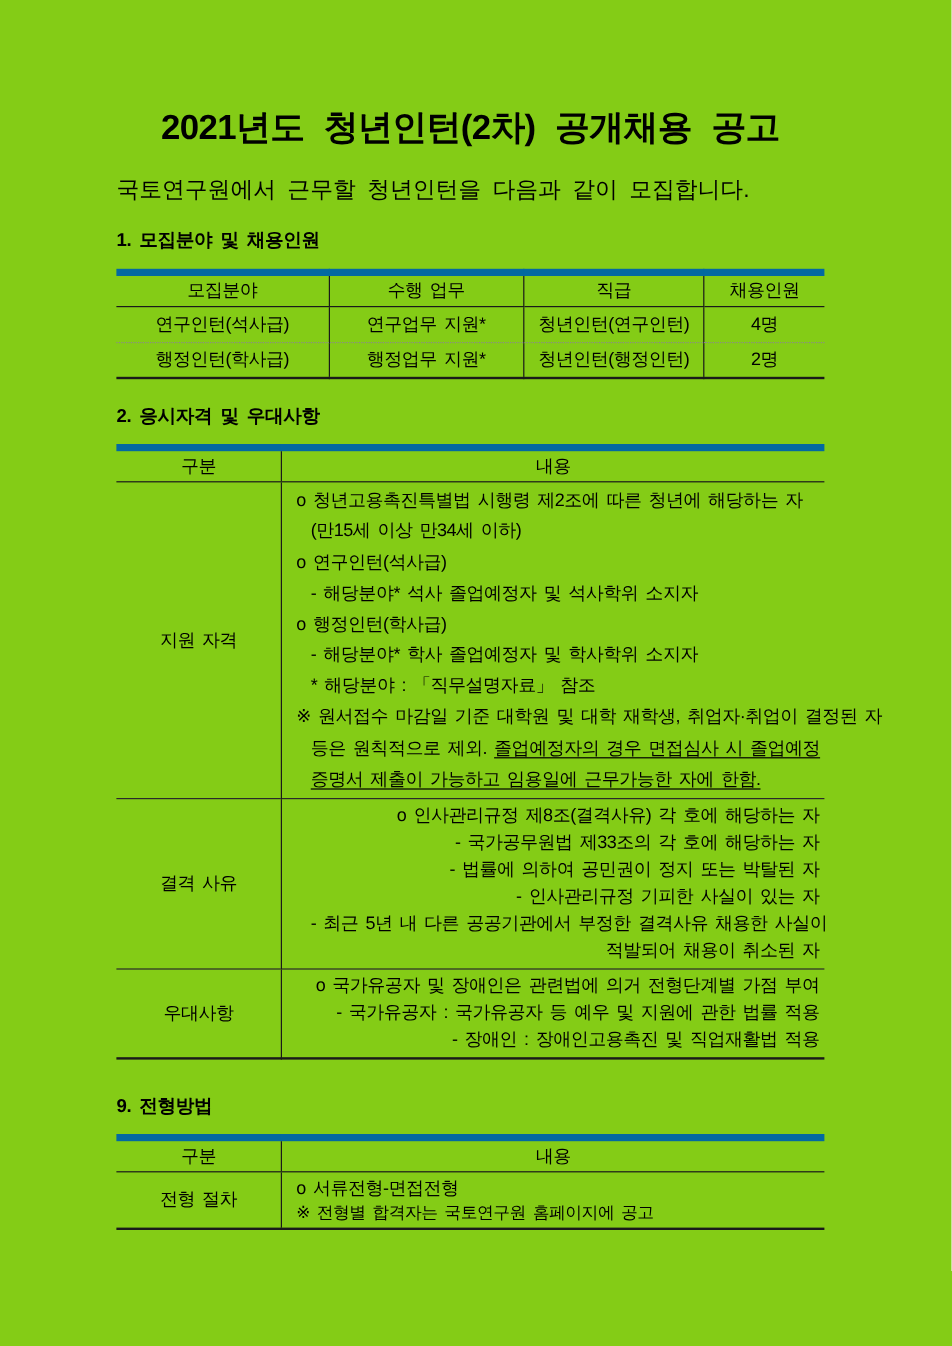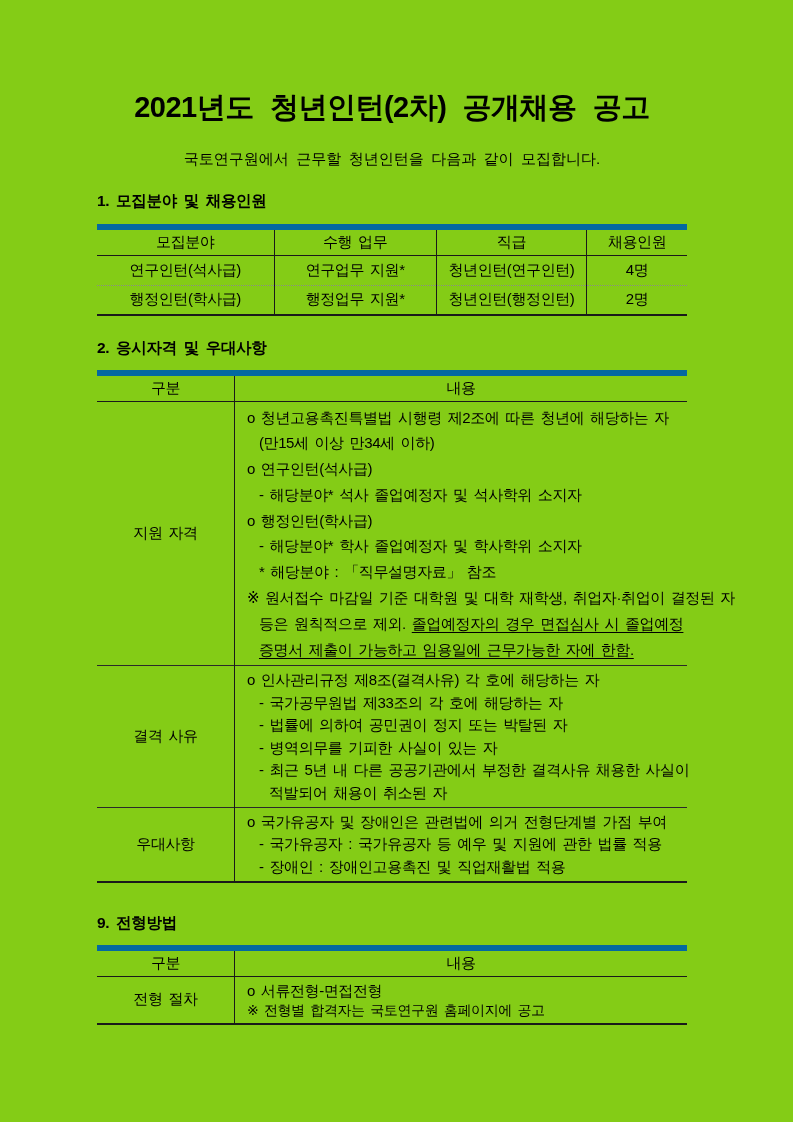--- a/index.html
+++ b/index.html
@@ -7,21 +7,21 @@
     width:793px;height:1122px;box-sizing:border-box;position:relative;
     background:#84cc16;color:#000;
     font-family:"Liberation Sans","DejaVu Sans",sans-serif;
     padding:90px 106px 0 97px;overflow:hidden;
   }
   .title{
     margin:0;font-size:29px;font-weight:bold;text-align:center;
     line-height:34px;word-spacing:0.3em;letter-spacing:-0.5px;
   }
   .subtitle{
-    margin:26px 0 0;font-size:15px;text-align:center;
+    margin:26px 0 0;font-size:19px;text-align:left;
     line-height:18px;word-spacing:0.22em;
   }
   .sec-heading{
     font-size:15.5px;font-weight:bold;line-height:16px;
     word-spacing:0.18em;letter-spacing:-0.3px;
   }
   .sec-heading.h1{margin-top:25px;}
   .sec-heading.h2{margin-top:24px;}
   .sec-heading.h3{margin-top:32px;}
   table{
@@ -38,21 +38,21 @@
   
   #tbl1{margin-top:15px;}
   #tbl1 td{height:30px;text-align:center;vertical-align:middle;}
   #tbl1 tbody tr:not(:last-child){border-bottom:1px dotted #8a8a8a;}
   
   .ruled tbody tr:not(:last-child){border-bottom:1px solid #2a2a2a;}
   .ruled td.label{text-align:center;vertical-align:middle;}
   .ruled td.content{vertical-align:top;padding:3px 4px 3px 8px;}
   .line{white-space:nowrap;}
   .lh-wide .line{line-height:25.8px;}
-  .lh-tight .line{line-height:22.4px;}
+  .lh-tight .line{line-height:22.4px;text-align:right;}
   .lh-proc .line{line-height:21px;}
   .ind0{padding-left:4px;}
   .ind1{padding-left:16px;}
   .ind2{padding-left:26px;}
   .small{font-size:14px;line-height:19px !important;}
   .ul{text-decoration:underline;text-underline-offset:3px;}
   .footnote{
     margin:16px 0 0;padding-left:13px;font-size:14px;line-height:16px;
     word-spacing:0.16em;letter-spacing:-0.4px;
   }
@@ -128,21 +128,21 @@
             <div class="line ind1">등은 원칙적으로 제외. <span class="ul">졸업예정자의 경우 면접심사 시 졸업예정</span></div>
             <div class="line ind1"><span class="ul">증명서 제출이 가능하고 임용일에 근무가능한 자에 한함.</span></div>
           </td>
         </tr>
         <tr>
           <td class="label">결격 사유</td>
           <td class="content lh-tight">
             <div class="line ind0">o 인사관리규정 제8조(결격사유) 각 호에 해당하는 자</div>
             <div class="line ind1">- 국가공무원법 제33조의 각 호에 해당하는 자</div>
             <div class="line ind1">- 법률에 의하여 공민권이 정지 또는 박탈된 자</div>
-            <div class="line ind1">- 병역의무를 기피한 사실이 있는 자</div>
+            <div class="line ind1">- 인사관리규정 기피한 사실이 있는 자</div>
             <div class="line ind1">- 최근 5년 내 다른 공공기관에서 부정한 결격사유 채용한 사실이</div>
             <div class="line ind2">적발되어 채용이 취소된 자</div>
           </td>
         </tr>
         <tr>
           <td class="label">우대사항</td>
           <td class="content lh-tight">
             <div class="line ind0">o 국가유공자 및 장애인은 관련법에 의거 전형단계별 가점 부여</div>
             <div class="line ind1">- 국가유공자 : 국가유공자 등 예우 및 지원에 관한 법률 적용</div>
             <div class="line ind1">- 장애인 : 장애인고용촉진 및 직업재활법 적용</div>

